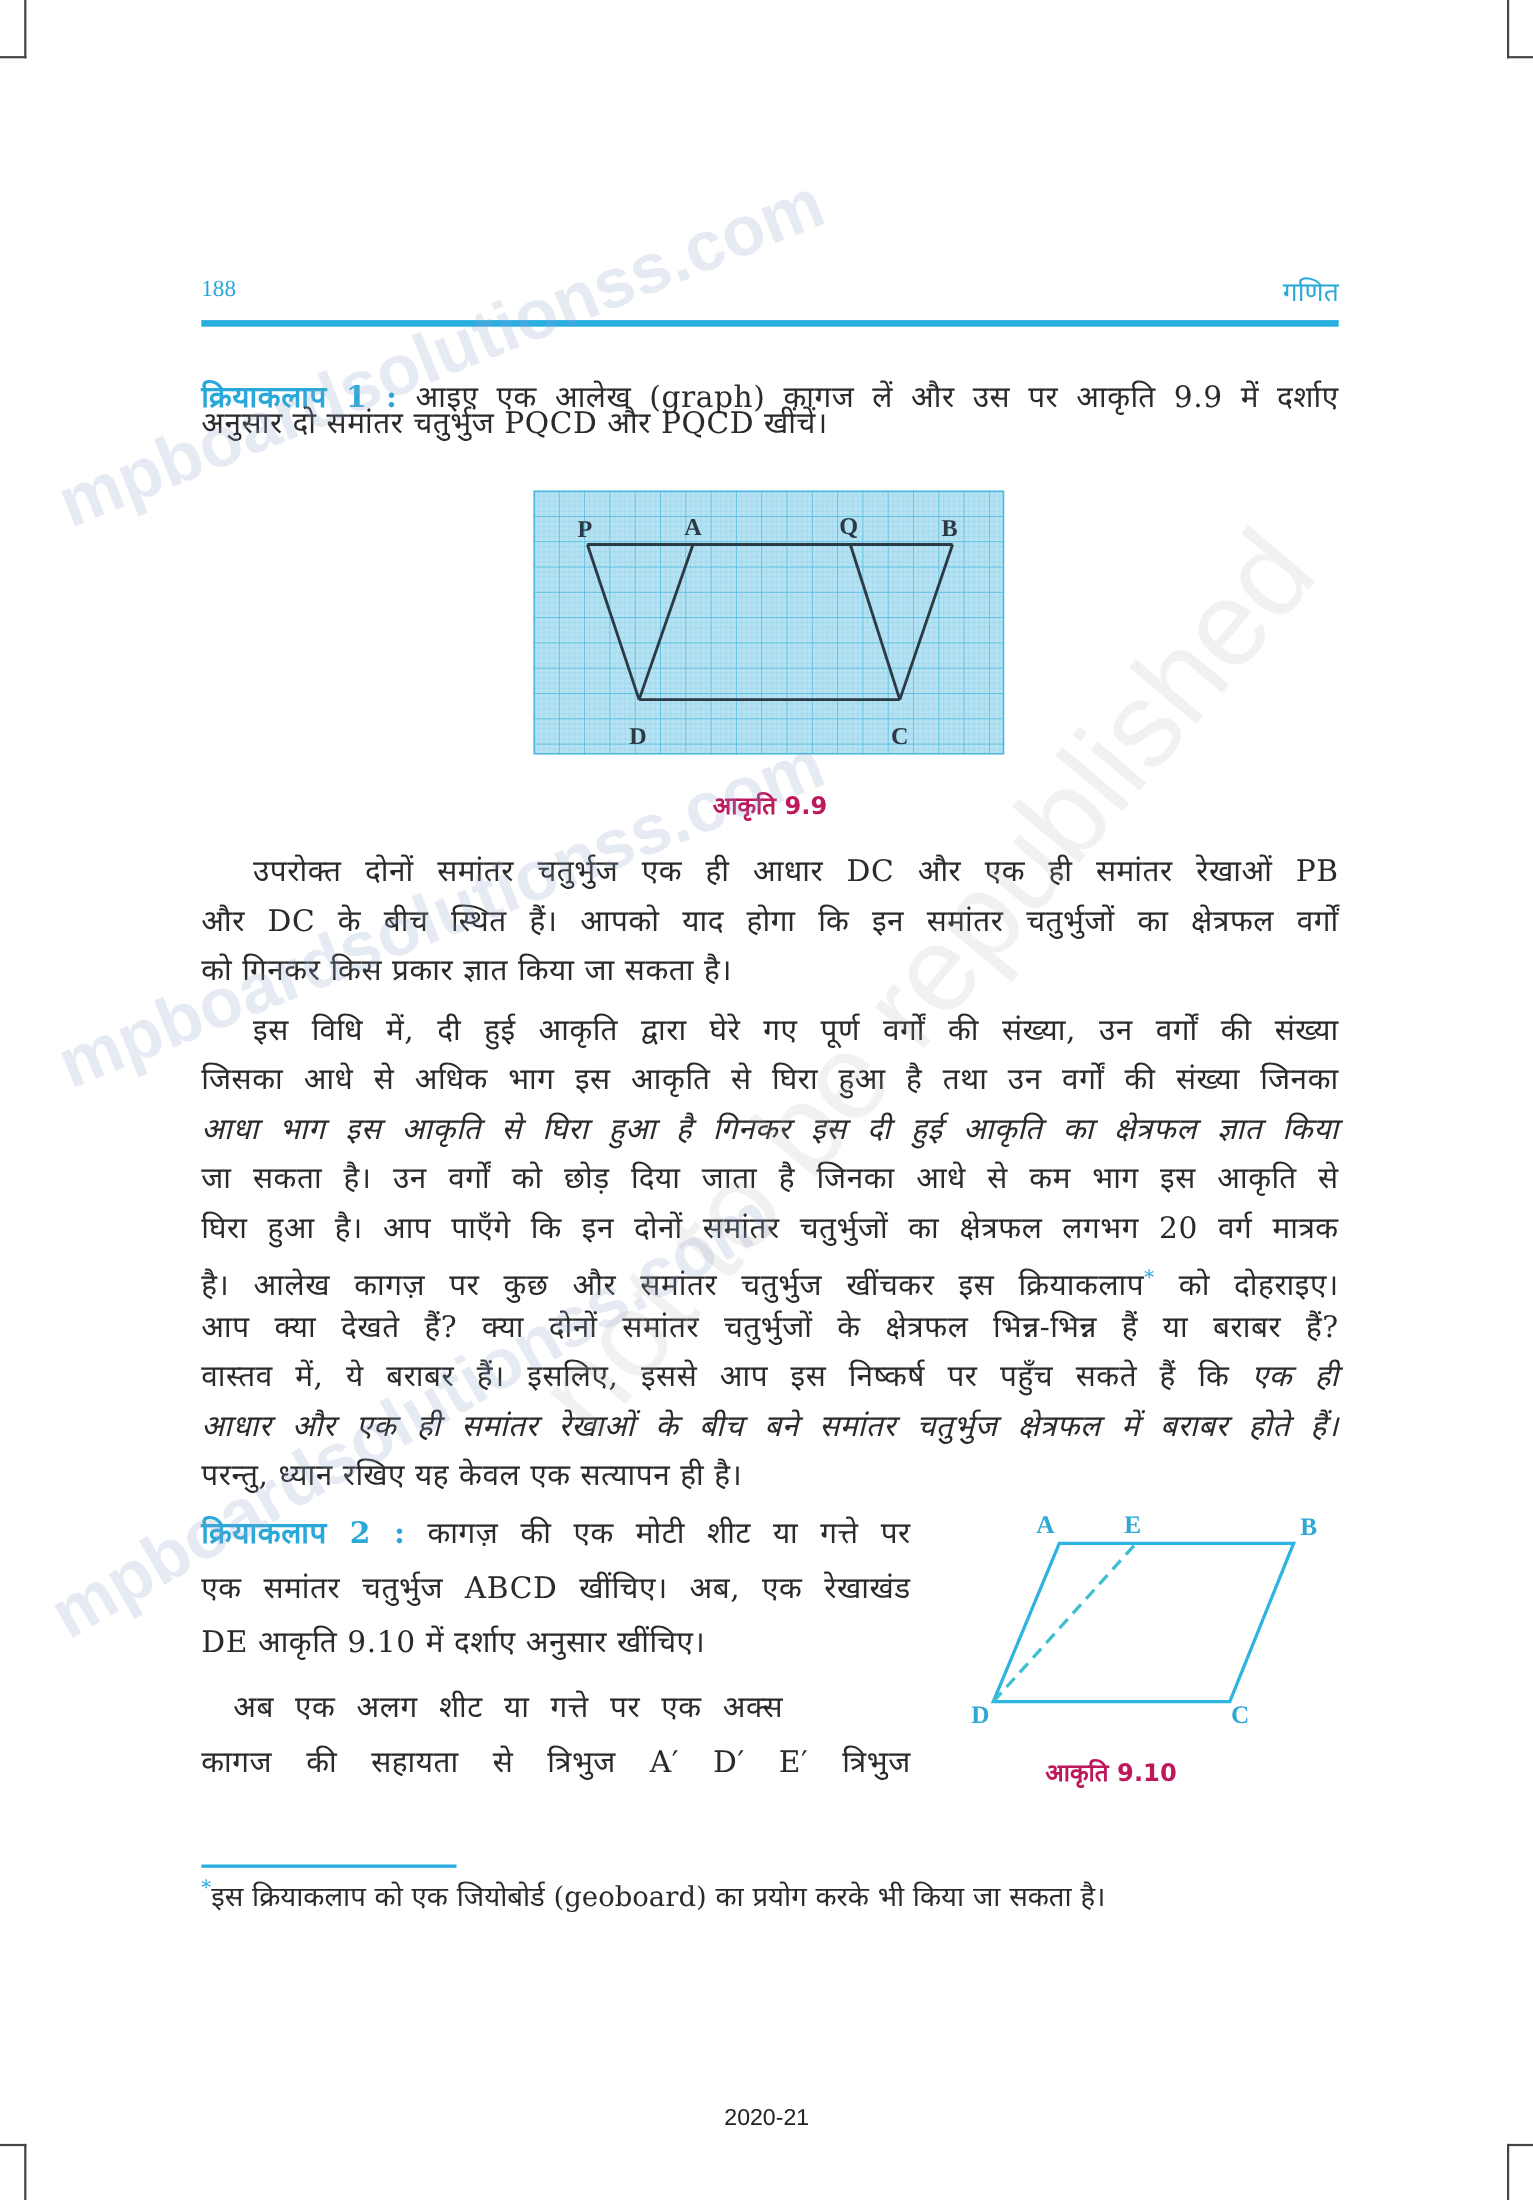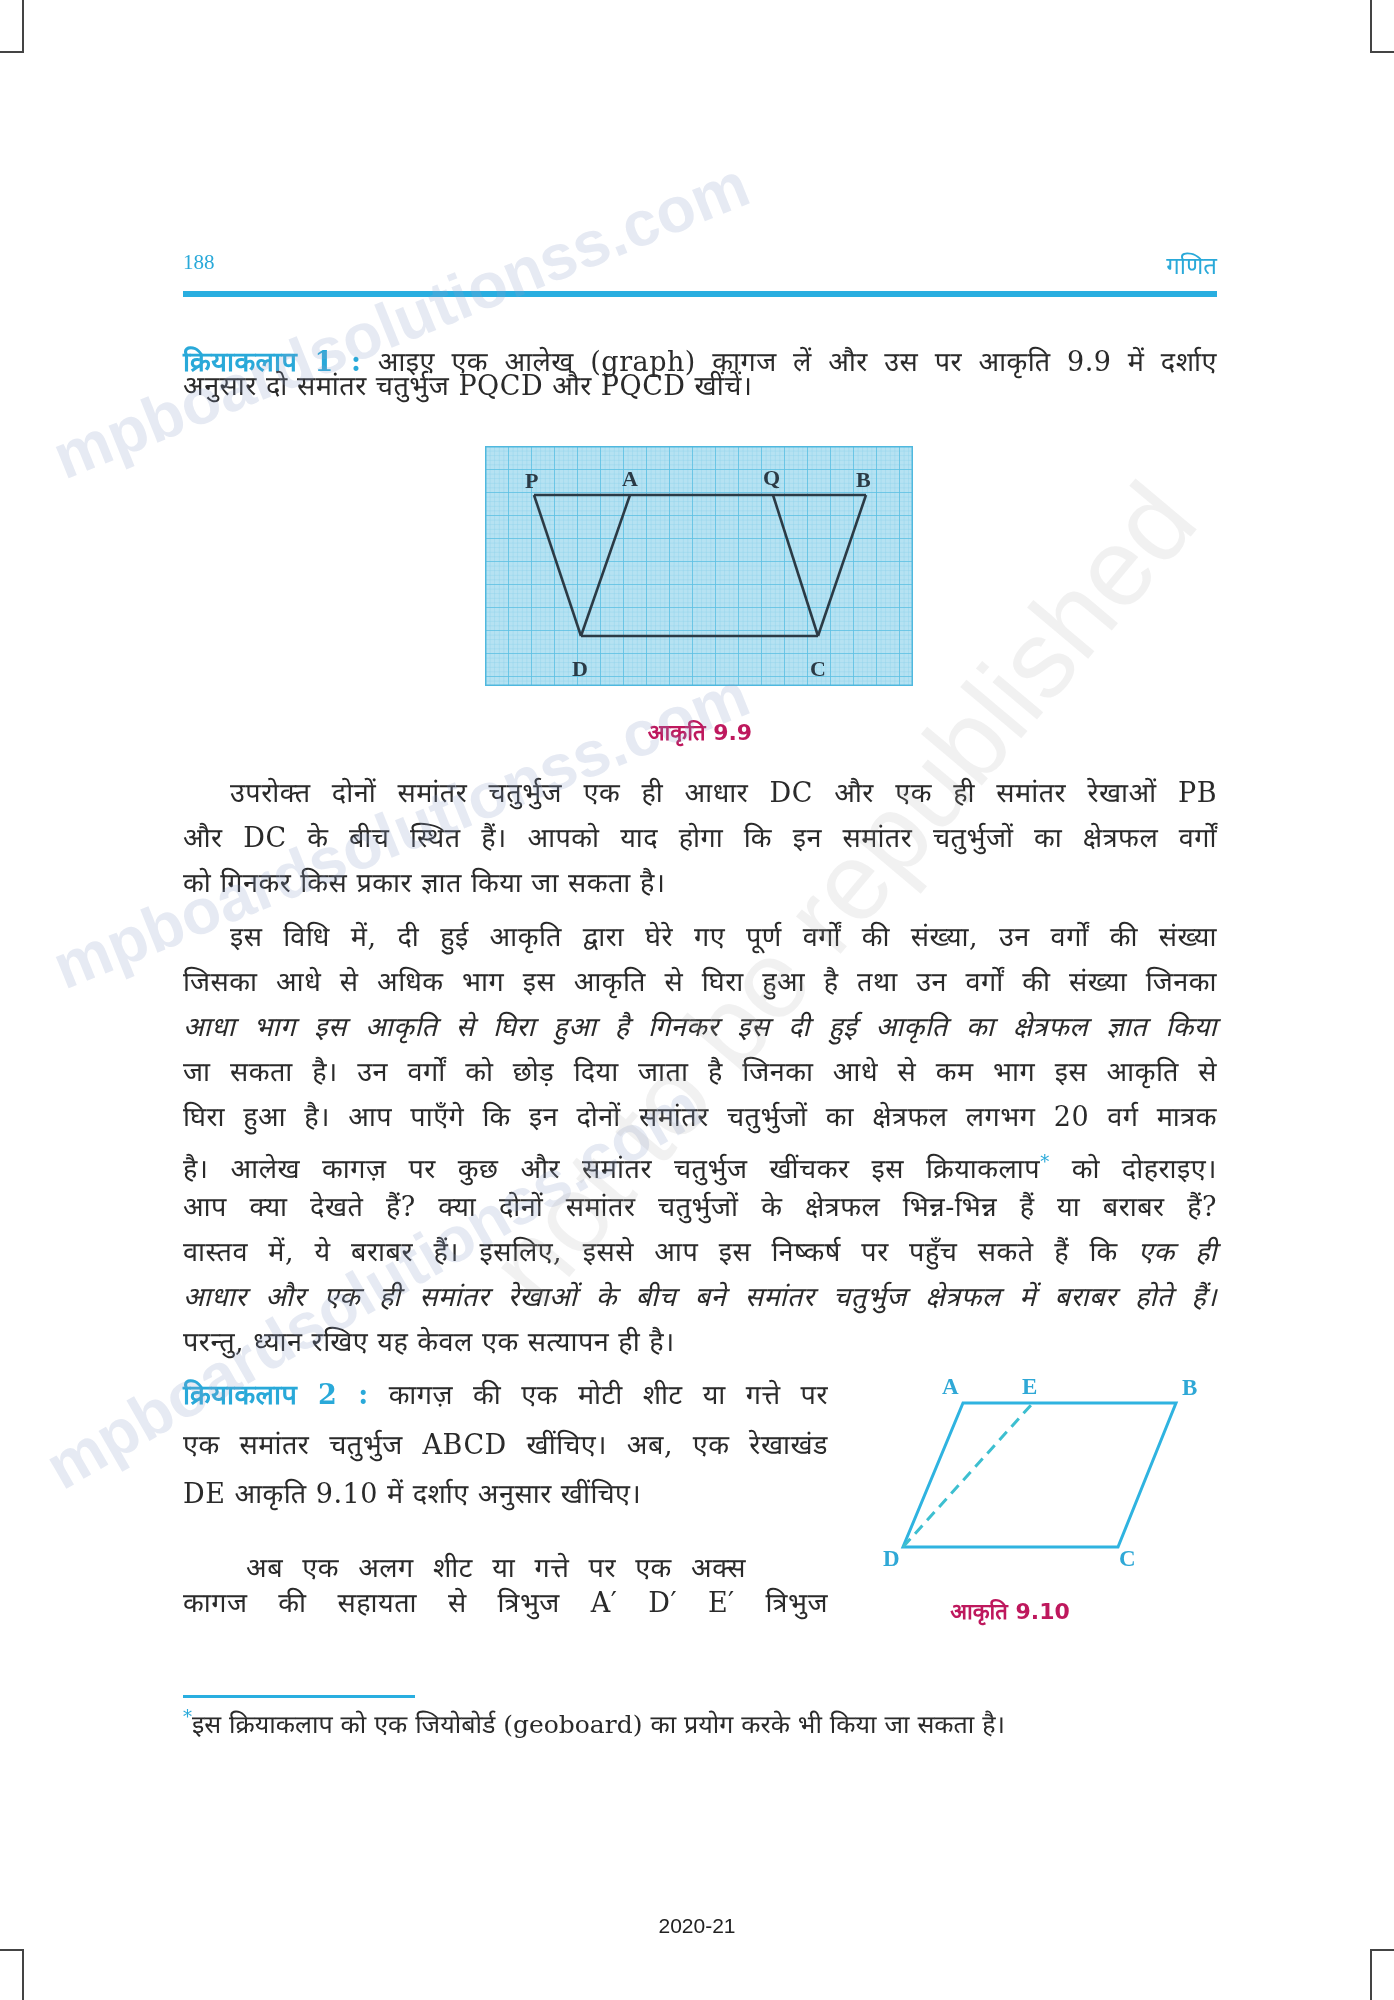--- a/index.html
+++ b/index.html
@@ -9,21 +9,21 @@
   .crop-h { position:absolute; height:2px; background:#444; }
   .crop-v { position:absolute; width:2px; background:#444; }
   .page-num { left:183px; top:250px; font-family:"Liberation Serif", serif; font-size:21px; color:#29a9d9; }
   .subject { right:177px; top:248px; font-size:24px; color:#29a9d9; font-family:"DejaVu Sans", sans-serif; }
   .header-rule { left:183px; top:291px; width:1034px; height:6px; background:#29aee0; }
   .line { position:absolute; left:183px; width:1034px; font-size:27px; line-height:40px; white-space:nowrap;
           text-align:justify; text-align-last:justify; letter-spacing:0.5px; }
   .line.last { text-align-last:left; }
   .line.indent { left:230px; width:987px; }
   .line.narrow { width:645px; }
-  .line.narrow.indent { left:246px; width:500px;margin-top:15px; }
+  .line.narrow.indent { left:212px; width:500px; }
   .accent { color:#29a9d9; font-weight:bold; }
   .italic { font-style:italic; }
   .star { color:#29a9d9; font-size:18px; vertical-align:super; }
   .caption { font-size:22px; color:#be185d; font-weight:bold; font-family:"DejaVu Sans", sans-serif; text-align:center; }
   .footnote-rule { left:183px; top:1695px; width:232px; height:3px; background:#29aee0; }
   .footnote { left:183px; top:1706px; font-size:25px; white-space:nowrap;text-align:right; }
   .footer { left:0; width:1394px; top:1914px; text-align:center; font-family:"Liberation Sans", sans-serif; font-size:21px; color:#222; }
   .watermark { position:absolute; font-family:"Liberation Sans", sans-serif; font-weight:bold; color:rgba(140,160,200,0.22);
                white-space:nowrap; transform-origin:left bottom; pointer-events:none; }
   .watermark2 { position:absolute; font-family:"Liberation Sans", sans-serif; color:rgba(170,170,170,0.16);

